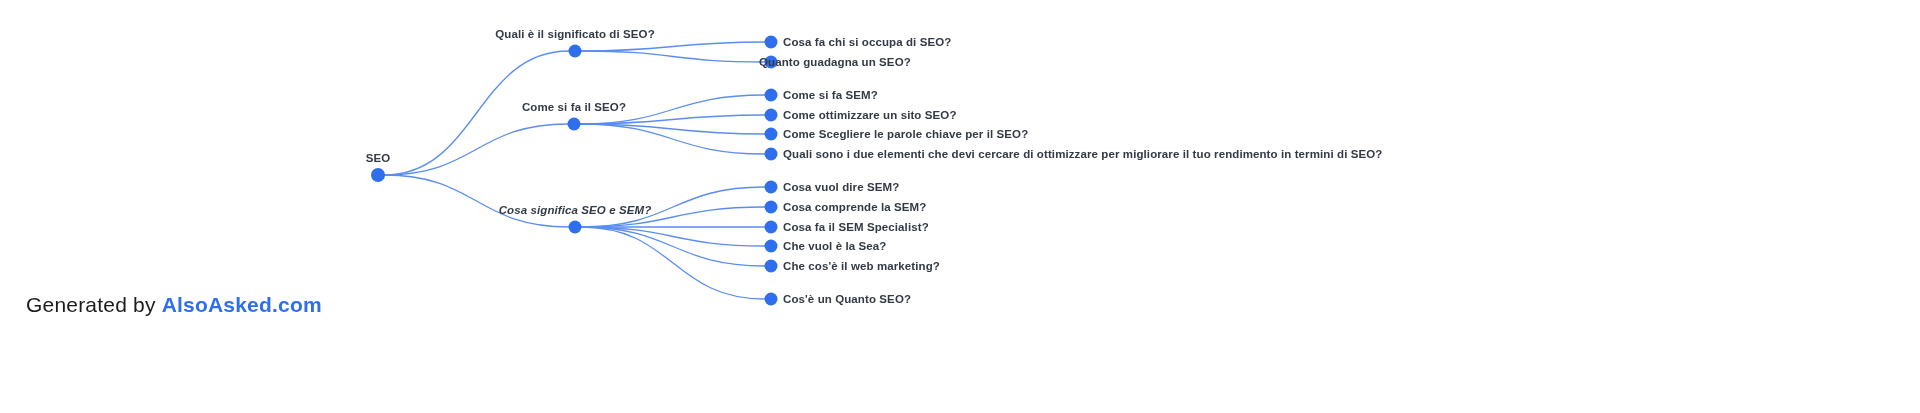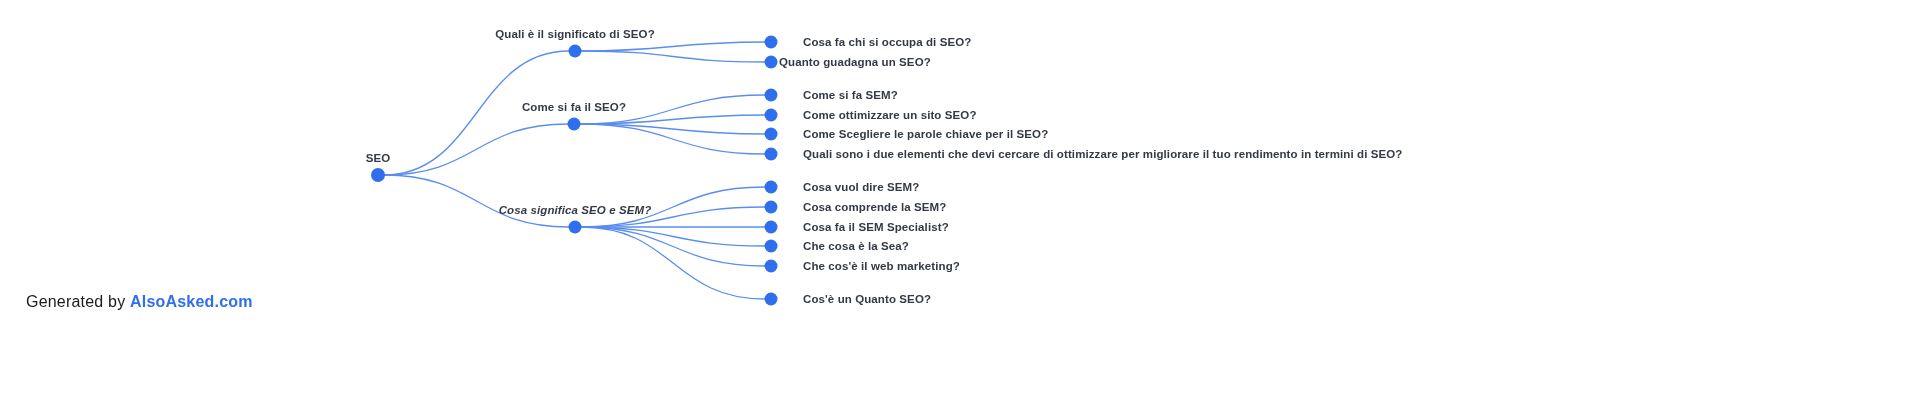--- a/index.html
+++ b/index.html
@@ -32,26 +32,26 @@
   .node.root{width:14px;height:14px;}
   .node-label{
     position:absolute;
     font-size:11.5px;
     font-weight:bold;
     color:#333a45;
     white-space:nowrap;
     letter-spacing:.1px;
   }
   .label-above{transform:translate(-50%,-100%);}
-  .label-right{transform:translate(0,-50%);margin-left:20px;}
+  .label-right{transform:translate(0,-50%);}
   .footer{
     position:absolute;
     left:26px;
     top:293px;
-    font-size:16px;
+    font-size:21px;
     color:#1c1c1c;
     white-space:nowrap;
     letter-spacing:.2px;
   }
   .footer .brand{
     color:#2f6fed;
     font-weight:bold;
   }
 </style>
 </head>
@@ -96,21 +96,21 @@
       <div class="node-label label-right" style="left: 783px; top: 154px;">Quali sono i due elementi che devi cercare di ottimizzare per migliorare il tuo rendimento in termini di SEO?</div>
       <div class="node" style="left: 575px; top: 227px;"></div>
       <div class="node-label label-above" style="left: 575px; top: 216px; font-style: italic;">Cosa significa SEO e SEM?</div>
       <div class="node" style="left: 771px; top: 187px;"></div>
       <div class="node-label label-right" style="left: 783px; top: 187px; text-align: right;">Cosa vuol dire SEM?</div>
       <div class="node" style="left: 771px; top: 207px;"></div>
       <div class="node-label label-right" style="left: 783px; top: 207px; text-align: right;">Cosa comprende la SEM?</div>
       <div class="node" style="left: 771px; top: 227px;"></div>
       <div class="node-label label-right" style="left: 783px; top: 227px;">Cosa fa il SEM Specialist?</div>
       <div class="node" style="left: 771px; top: 246px;"></div>
-      <div class="node-label label-right" style="left: 783px; top: 246px;">Che cosa è la Sea?</div>
+      <div class="node-label label-right" style="left: 783px; top: 246px;">Che vuol è la Sea?</div>
       <div class="node" style="left: 771px; top: 266px;"></div>
       <div class="node-label label-right" style="left: 783px; top: 266px;">Che cos'è il web marketing?</div>
       <div class="node" style="left: 771px; top: 299px;"></div>
       <div class="node-label label-right" style="left: 783px; top: 299px;">Cos'è un Quanto SEO?</div>
     </div>
 </div>
 
 <div class="footer">
   <span>Generated by </span><span class="brand">AlsoAsked.com</span>
 </div>

